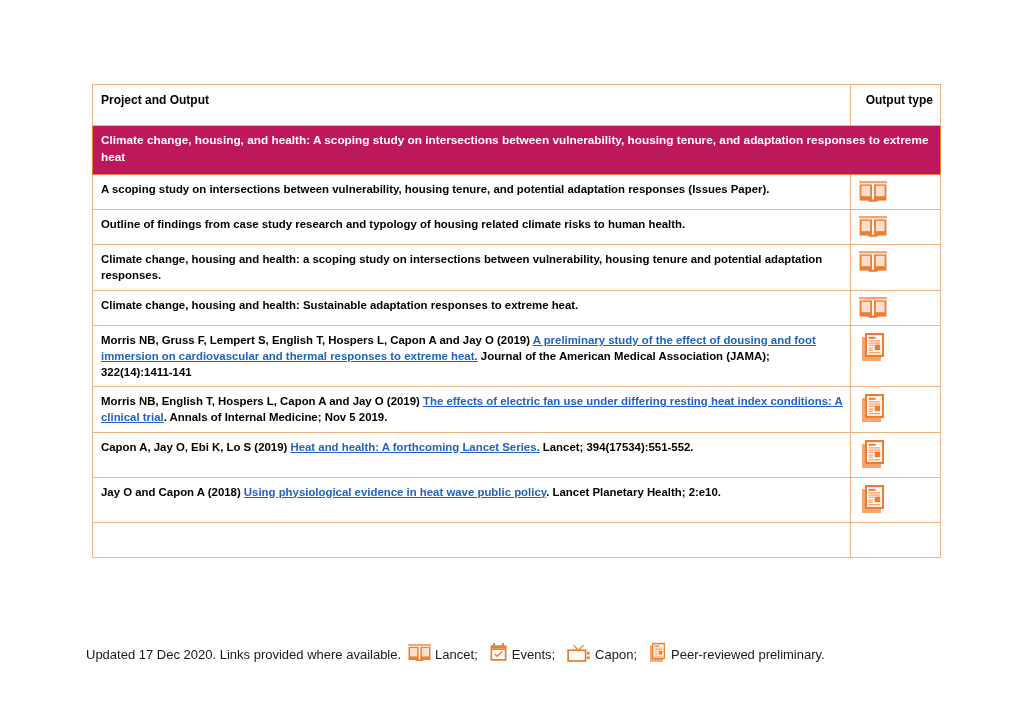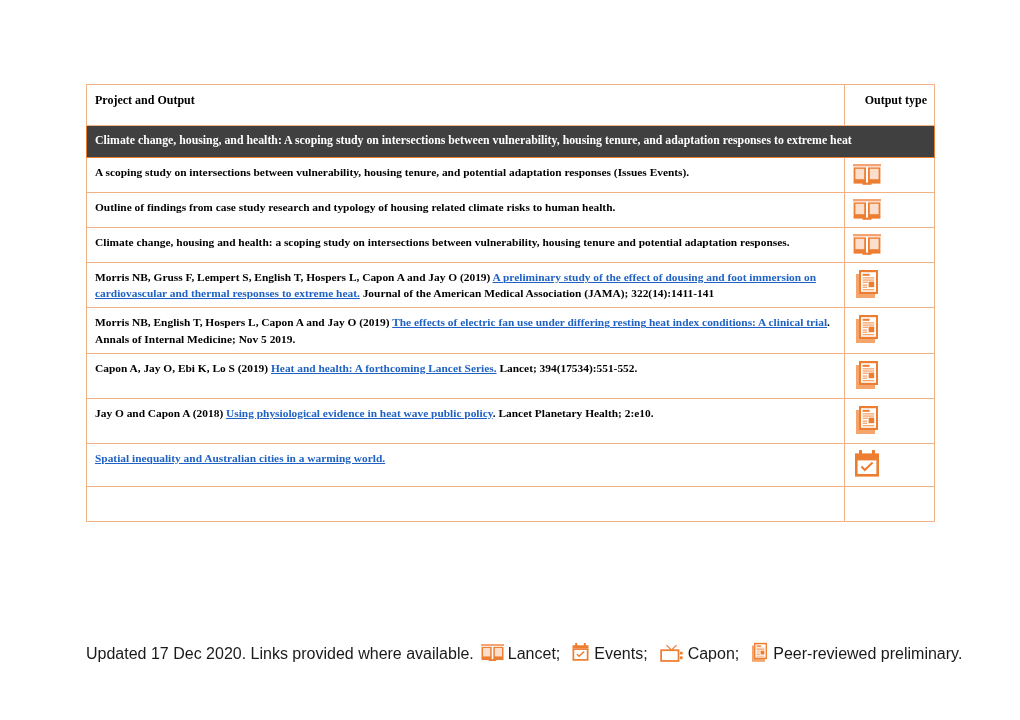--- a/index.html
+++ b/index.html
@@ -15,24 +15,23 @@
     overflow: hidden;
   }
   .page {
     position: relative;
     width: 1020px;
     height: 720px;
     background: #ffffff;
   }
   .table-wrap {
     position: absolute;
-    left: 86px;
+    left: 92px;
     top: 84px;
     width: 848px;
-    font-family: Liberation Serif, serif;
   }
   table.outputs {
     border-collapse: collapse;
     width: 848px;
     table-layout: fixed;
   }
   table.outputs td, table.outputs th {
     border: 1px solid #F4B183;
     vertical-align: top;
     padding: 6px 7px 6px 8px;
@@ -49,21 +48,21 @@
     height: 26px;
     padding-top: 7px;
     padding-bottom: 7px;
     text-align: left;
     background: #ffffff;
   }
   tr.head th.type-head { text-align: right; padding-left: 10px; }
 
   
   tr.project td {
-    background: #404040;
+    background: #be185d;
     color: #ffffff;
     font-weight: bold;
     font-size: 11.8px;
     line-height: 1.45;
     border-color: #ED7D31;
     padding-bottom: 8px;
   }
 
   td.project-cell { font-weight: bold; }
   td.type-cell {
@@ -83,21 +82,21 @@
     font-weight: bold;
   }
 
   .rowpad-sm { height: 34px; }
 
   
   .legend {
     position: absolute;
     left: 86px;
     top: 643px;
-    font-size: 16px;
+    font-size: 13px;
     color: #1a1a1a;
     display: flex;
     align-items: center;
     white-space: nowrap;
   }
   .legend .lg-text { margin-right: 5px; }
   .legend .lg-icon { display: inline-flex; align-items: center; margin: 0 4px 0 2px; position: relative; top: -1px;}
   .legend .lg-label { margin-right: 9px; }
 
   svg { display: block; }
@@ -117,21 +116,21 @@
         <tr class="head">
           <th>Project and Output</th>
           <th class="type-head">Output type</th>
         </tr>
 
         <tr class="project">
           <td colspan="2">Climate change, housing, and health: A scoping study on intersections between vulnerability, housing tenure, and adaptation responses to extreme heat</td>
         </tr>
 
         <tr>
-          <td class="project-cell">A scoping study on intersections between vulnerability, housing tenure, and potential adaptation responses (Issues Events).</td>
+          <td class="project-cell">A scoping study on intersections between vulnerability, housing tenure, and potential adaptation responses (Issues Paper).</td>
           <td class="type-cell">
             <span class="ico-book">
               <svg width="28" height="22" viewBox="0 0 28 22" aria-hidden="true">
                 <rect x="0" y="0" width="28" height="2.4" fill="#F4A373"></rect>
                 <rect x="0.6" y="3.4" width="12.4" height="14" fill="#ED7D31"></rect>
                 <rect x="15" y="3.4" width="12.4" height="14" fill="#ED7D31"></rect>
                 <rect x="2.4" y="4.8" width="8.8" height="10.4" fill="#FFFFFF" opacity="0.75"></rect>
                 <rect x="16.8" y="4.8" width="8.8" height="10.4" fill="#FFFFFF" opacity="0.75"></rect>
                 <rect x="0.6" y="17" width="12.4" height="2.6" fill="#ED7D31"></rect>
                 <rect x="15" y="17" width="12.4" height="2.6" fill="#ED7D31"></rect>
@@ -170,20 +169,37 @@
                 <rect x="2.4" y="4.8" width="8.8" height="10.4" fill="#FFFFFF" opacity="0.75"></rect>
                 <rect x="16.8" y="4.8" width="8.8" height="10.4" fill="#FFFFFF" opacity="0.75"></rect>
                 <rect x="0.6" y="17" width="12.4" height="2.6" fill="#ED7D31"></rect>
                 <rect x="15" y="17" width="12.4" height="2.6" fill="#ED7D31"></rect>
                 <rect x="9.5" y="18.6" width="9" height="2.2" fill="#ED7D31"></rect>
               </svg>
             </span>
           </td>
         </tr>
 
+        <tr>
+          <td class="project-cell">Climate change, housing and health: Sustainable adaptation responses to extreme heat.</td>
+          <td class="type-cell">
+            <span class="ico-book">
+              <svg width="28" height="22" viewBox="0 0 28 22" aria-hidden="true">
+                <rect x="0" y="0" width="28" height="2.4" fill="#F4A373"></rect>
+                <rect x="0.6" y="3.4" width="12.4" height="14" fill="#ED7D31"></rect>
+                <rect x="15" y="3.4" width="12.4" height="14" fill="#ED7D31"></rect>
+                <rect x="2.4" y="4.8" width="8.8" height="10.4" fill="#FFFFFF" opacity="0.75"></rect>
+                <rect x="16.8" y="4.8" width="8.8" height="10.4" fill="#FFFFFF" opacity="0.75"></rect>
+                <rect x="0.6" y="17" width="12.4" height="2.6" fill="#ED7D31"></rect>
+                <rect x="15" y="17" width="12.4" height="2.6" fill="#ED7D31"></rect>
+                <rect x="9.5" y="18.6" width="9" height="2.2" fill="#ED7D31"></rect>
+              </svg>
+            </span>
+          </td>
+        </tr>
 
         <tr>
           <td class="project-cell"><span>Morris NB, Gruss F, Lempert S, English T, Hospers L, Capon A and Jay O (2019) </span><a class="ref-link" href="#">A preliminary study of the effect of dousing and foot immersion on cardiovascular and thermal responses to extreme heat.</a><span> Journal of the American Medical Association (JAMA); 322(14):1411-141</span></td>
           <td class="type-cell">
             <span class="ico-pub">
               <svg width="28" height="32" viewBox="0 0 28 32" aria-hidden="true">
                 <rect x="3" y="5" width="19" height="24" fill="#F5A46B"></rect>
                 <rect x="6" y="1" width="19" height="24" fill="#ED7D31"></rect>
                 <rect x="8" y="3.2" width="15" height="19.6" fill="#FFFFFF"></rect>
                 <rect x="9.6" y="4.8" width="7" height="2" fill="#ED7D31"></rect>
@@ -255,35 +271,20 @@
                 <rect x="9.6" y="12.6" width="5.4" height="1.3" fill="#F5A46B"></rect>
                 <rect x="15.6" y="12.6" width="5.6" height="5.6" fill="#ED7D31"></rect>
                 <rect x="9.6" y="15.4" width="4.6" height="1.3" fill="#F5A46B"></rect>
                 <rect x="9.6" y="17.6" width="4.6" height="1.3" fill="#F5A46B"></rect>
                 <rect x="9.6" y="20" width="11.6" height="1.3" fill="#F5A46B"></rect>
               </svg>
             </span>
           </td>
         </tr>
 
-        <tr class="rowpad-sm">
-          <td class="project-cell"><a class="plain-link" href="#">Spatial inequality and Australian cities in a warming world.</a></td>
-          <td class="type-cell">
-            <span class="ico-event">
-              <svg width="28" height="30" viewBox="0 0 28 30" aria-hidden="true">
-                <rect x="6" y="0" width="3" height="5" fill="#ED7D31"></rect>
-                <rect x="19" y="0" width="3" height="5" fill="#ED7D31"></rect>
-                <rect x="2" y="3.4" width="24" height="4.6" fill="#ED7D31"></rect>
-                <rect x="2" y="8" width="24" height="18.6" fill="#ED7D31"></rect>
-                <rect x="4.6" y="10.4" width="18.8" height="13.6" fill="#FFFFFF"></rect>
-                <path d="M8.4 16.6 L11.8 20.0 L19.6 12.6" fill="none" stroke="#ED7D31" stroke-width="2.1"></path>
-              </svg>
-            </span>
-          </td>
-        </tr>
 
 
         <tr>
           <td class="project-cell" style="height:22px"></td>
           <td class="type-cell"></td>
         </tr>
       </tbody>
     </table>
   </div>
 

